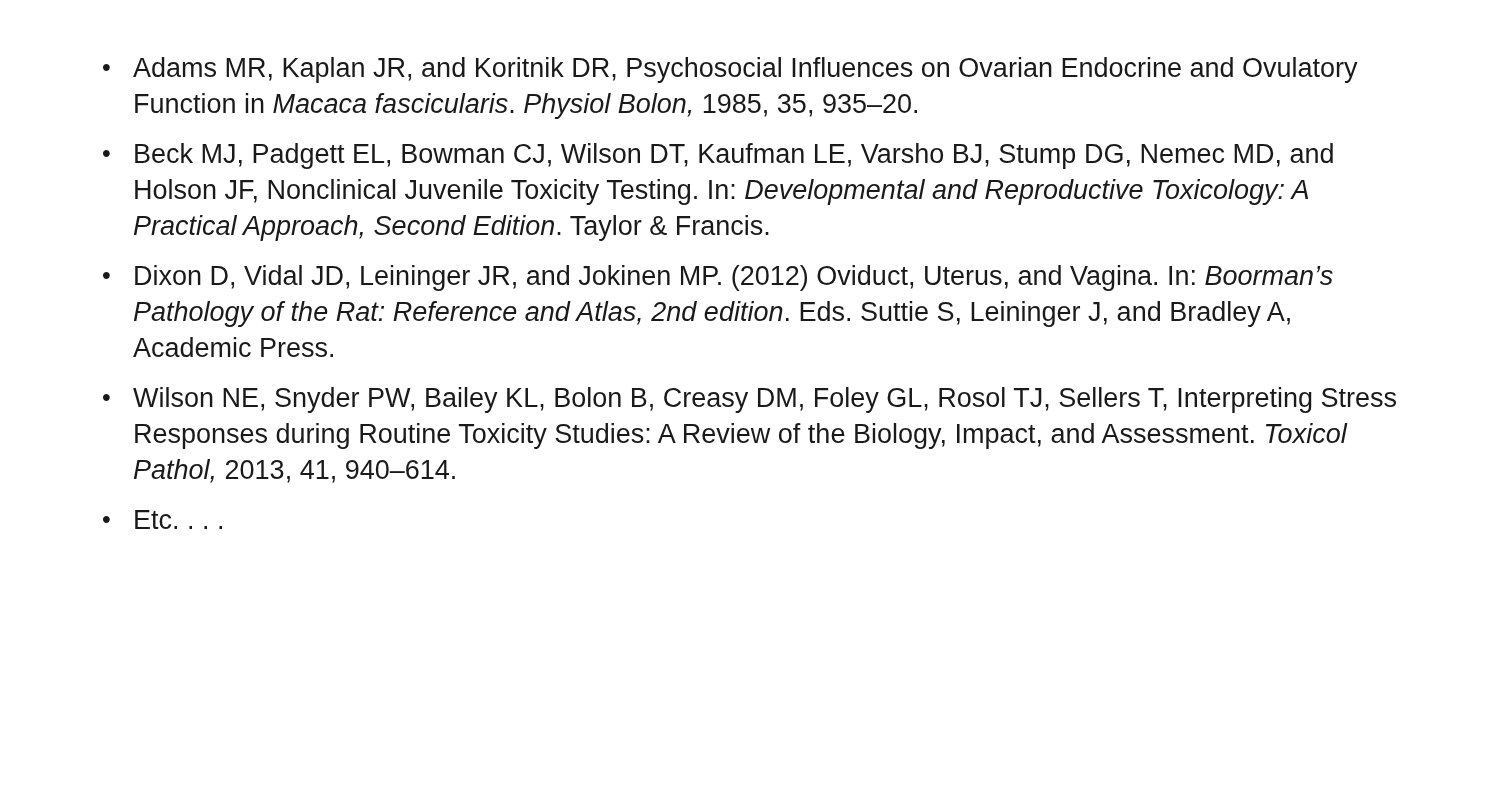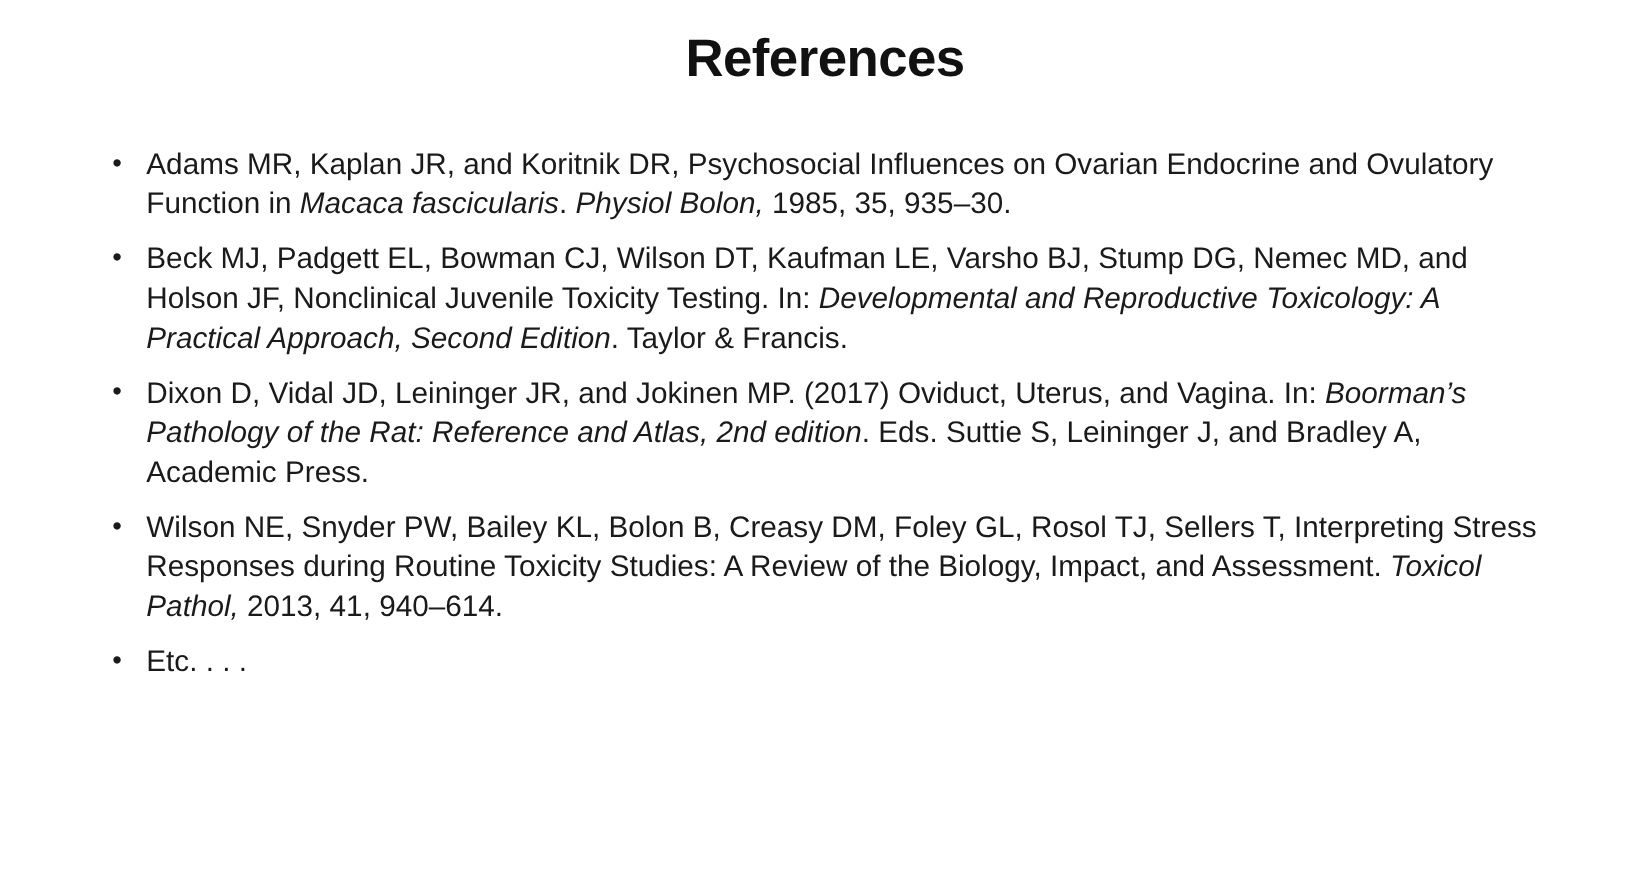--- a/index.html
+++ b/index.html
@@ -45,21 +45,20 @@
     top: -1px;
     font-size: 25px;
   }
   .reference em {
   }
 </style>
 </head>
 <body>
 
 <div class="slide" style="background: rgb(255, 255, 255); color: rgb(26, 26, 26);">
-  <h1 class="title">References</h1>
   <ul class="ref-list">
-      <li class="reference"><span class="bullet">•</span><span class="ref-text"><span>Adams MR, Kaplan JR, and Koritnik DR, Psychosocial Influences on Ovarian Endocrine and Ovulatory Function in </span><em>Macaca fascicularis</em><span>. </span><em>Physiol Bolon,</em><span> 1985, 35, 935–30.</span></span></li>
+      <li class="reference"><span class="bullet">•</span><span class="ref-text"><span>Adams MR, Kaplan JR, and Koritnik DR, Psychosocial Influences on Ovarian Endocrine and Ovulatory Function in </span><em>Macaca fascicularis</em><span>. </span><em>Physiol Bolon,</em><span> 1985, 35, 935–20.</span></span></li>
       <li class="reference"><span class="bullet">•</span><span class="ref-text"><span>Beck MJ, Padgett EL, Bowman CJ, Wilson DT, Kaufman LE, Varsho BJ, Stump DG, Nemec MD, and Holson JF, Nonclinical Juvenile Toxicity Testing. In: </span><em>Developmental and Reproductive Toxicology: A Practical Approach, Second Edition</em><span>. Taylor &amp; Francis.</span></span></li>
-      <li class="reference"><span class="bullet">•</span><span class="ref-text"><span>Dixon D, Vidal JD, Leininger JR, and Jokinen MP. (2017) Oviduct, Uterus, and Vagina. In: </span><em>Boorman’s Pathology of the Rat: Reference and Atlas, 2nd edition</em><span>. Eds. Suttie S, Leininger J, and Bradley A, Academic Press.</span></span></li>
+      <li class="reference"><span class="bullet">•</span><span class="ref-text"><span>Dixon D, Vidal JD, Leininger JR, and Jokinen MP. (2012) Oviduct, Uterus, and Vagina. In: </span><em>Boorman’s Pathology of the Rat: Reference and Atlas, 2nd edition</em><span>. Eds. Suttie S, Leininger J, and Bradley A, Academic Press.</span></span></li>
       <li class="reference"><span class="bullet">•</span><span class="ref-text"><span>Wilson NE, Snyder PW, Bailey KL, Bolon B, Creasy DM, Foley GL, Rosol TJ, Sellers T, Interpreting Stress Responses during Routine Toxicity Studies: A Review of the Biology, Impact, and Assessment. </span><em>Toxicol Pathol,</em><span> 2013, 41, 940–614.</span></span></li>
       <li class="reference"><span class="bullet">•</span><span class="ref-text"><span>Etc. . . .</span></span></li>
     </ul>
 </div>
 
 </body></html>

